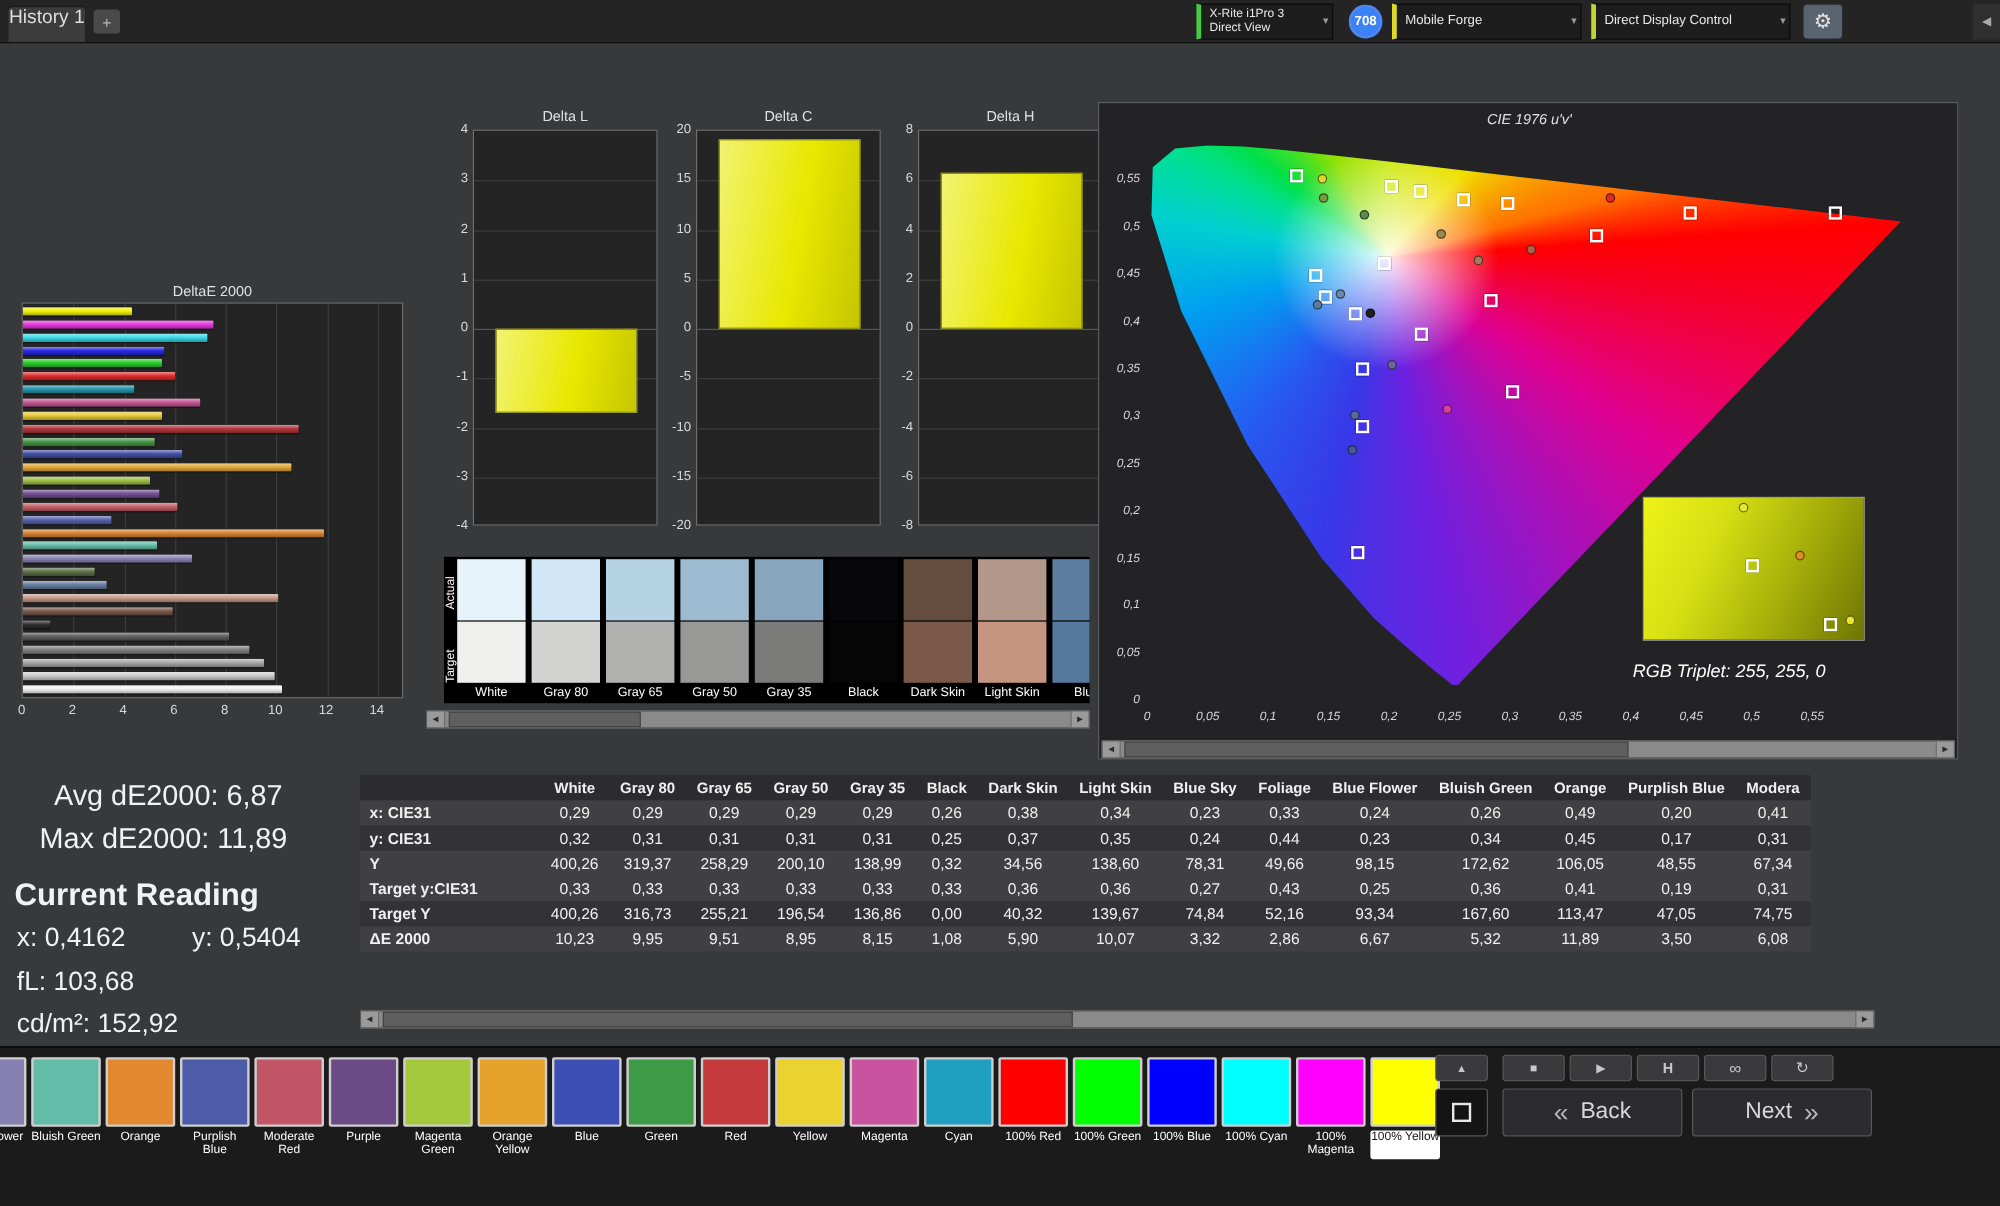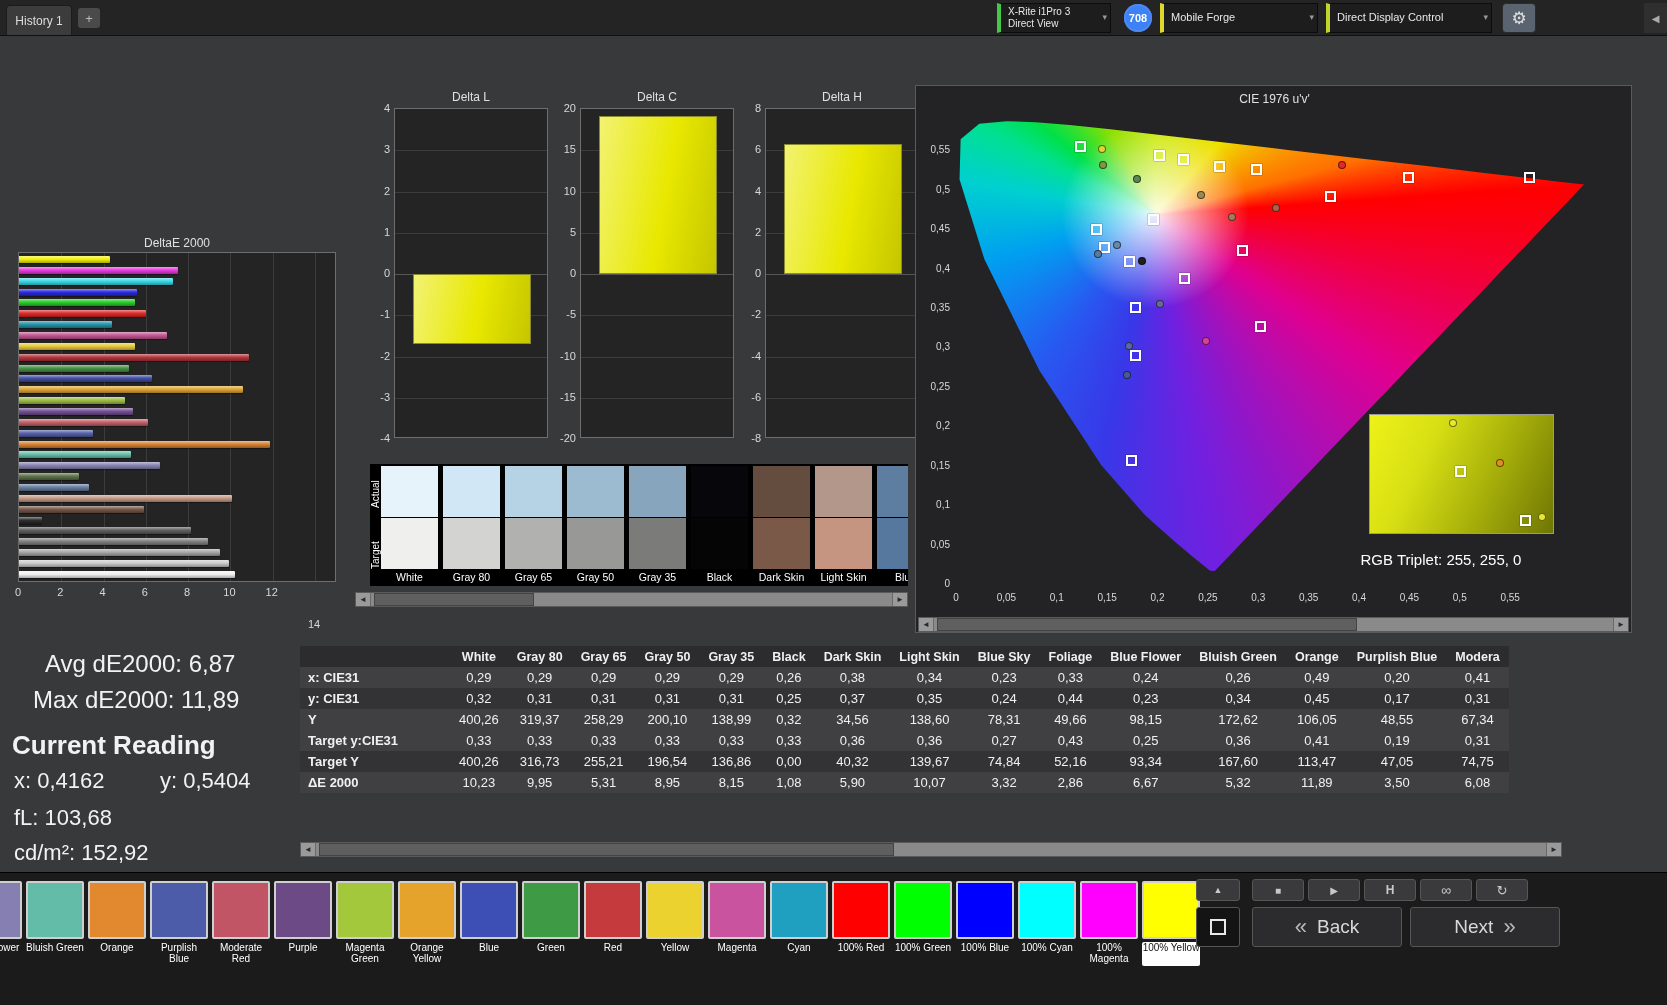--- a/index.html
+++ b/index.html
@@ -2,21 +2,21 @@
 <html><head>
 <meta charset="utf-8">
 <style>
   * { margin:0; padding:0; box-sizing:border-box; }
   html,body { background:#1a1a1a; }
   body { font-family:"Liberation Sans","DejaVu Sans",sans-serif; }
   #stage { position:relative; width:1667px; height:1005px; background:#37393b; color:#e8e8e8; overflow:hidden; }
 
   
   .topbar { position:absolute; left:0; top:0; width:1667px; height:36px; background:#242424; border-bottom:1px solid #101010; }
-  .tab { position:absolute; left:6px; top:5px; width:66px; height:30px; background:#3c3c3c; border:1px solid #1c1c1c; border-bottom:none; border-radius:4px 4px 0 0; display:flex; align-items:center; justify-content:center; font-size:12px; color:#ddd; }
+  .tab { position:absolute; left:6px; top:5px; width:66px; height:30px; background:#3c3c3c; border:1px solid #1c1c1c; border-bottom:none; border-radius:4px 4px 0 0; display:flex; justify-content:center; font-size:16px; color:#ddd; }
   .addtab { position:absolute; left:78px; top:8px; width:22px; height:20px; background:#4a4a4a; border-radius:3px; color:#bbb; font-size:13px; display:flex; align-items:center; justify-content:center; }
   .dd { position:absolute; top:3px; height:30px; background:#1d1d1d; border:1px solid #0c0c0c; border-left:4px solid #46c846; color:#e8e8e8; font-size:10px; display:flex; flex-direction:column; justify-content:center; padding:0 16px 0 7px; line-height:1.25; }
   .dd .caret { position:absolute; right:3px; top:50%; transform:translateY(-50%); font-size:9px; color:#999; }
   #meter-dd { left:997px; width:114px; }
   #source-dd { left:1160px; width:158px; font-size:11px; }
   #control-dd { left:1326px; width:166px; font-size:11px; }
   .badge { position:absolute; left:1124px; top:4px; width:28px; height:28px; border-radius:50%; background:#1553d8; box-shadow:inset 0 0 0 2px #4f86f0; color:#fff; font-size:11px; font-weight:bold; display:flex; align-items:center; justify-content:center; }
   .gearbtn { position:absolute; left:1502px; top:3px; width:34px; height:30px; background:#5a6470; border:1px solid #2c2c2c; border-radius:4px; color:#e0e0e0; font-size:17px; display:flex; align-items:center; justify-content:center; }
   .edgebtn { position:absolute; left:1644px; top:3px; width:23px; height:30px; background:#2f2f2f; color:#aaa; font-size:10px; display:flex; align-items:center; justify-content:center; }
 
@@ -66,21 +66,21 @@
   .sw .lbl { height:16px; font-size:10.5px; color:#fff; text-align:center; padding-top:2px; white-space:nowrap; }
 
   
   .hscroll { position:absolute; height:15px; background:#8a8a8a; border:1px solid #5a5a5a; }
   .hs-arrow { position:absolute; top:0; width:15px; height:13px; background:#9a9a9a; color:#2a2a2a; font-size:8px; display:flex; align-items:center; justify-content:center; }
   .hs-arrow.left { left:0; border-right:1px solid #6a6a6a; }
   .hs-arrow.right { right:0; border-left:1px solid #6a6a6a; }
   .hs-thumb { position:absolute; top:0; height:13px; background:#5f5f5f; border:1px solid #444; }
 
   
-  #cie-panel { position:absolute; left:915px; top:85px; width:717px; height:548px; background:#232325; border:1px solid #5a5a5a; }
+  #cie-panel { position:absolute; left:915px; top:85px; width:717px; height:548px; background:#232325; border:1px solid #5a5a5a;font-style:italic; }
   #cie-title { left:0; top:6px; width:717px; }
   #cie-plot { position:absolute; left:40px; top:28px; width:670px; height:470px; }
   #horseshoe { position:absolute; inset:0;
     background:
       radial-gradient(circle 130px at 29.74% 21.43%, rgba(255,255,255,.92), rgba(255,255,255,0) 72%),
       conic-gradient(from 0deg at 29.74% 21.43%,
         #c8e800 0deg, #f0e000 42deg, #ff7000 75deg, #ff0000 86deg,
         #e00090 124deg, #7020e0 170deg, #3838e8 192deg, #2858f0 217deg,
         #00a0f0 255deg, #00d0d0 280deg, #00e090 297deg, #00e048 308deg,
         #90e000 332deg, #c8e800 360deg);
@@ -204,21 +204,21 @@
         </div>
       </div>
     <div id="de-ticks">
         <span class="de-tick" style="left: -9px;">0</span>
         <span class="de-tick" style="left: 33.2857px;">2</span>
         <span class="de-tick" style="left: 75.5714px;">4</span>
         <span class="de-tick" style="left: 117.857px;">6</span>
         <span class="de-tick" style="left: 160.143px;">8</span>
         <span class="de-tick" style="left: 202.429px;">10</span>
         <span class="de-tick" style="left: 244.714px;">12</span>
-        <span class="de-tick" style="left: 287px; margin-top: 32px;">14</span>
+        <span class="de-tick" style="left: 287px;">14</span>
       </div>
   </div>
 
   <div class="ds-wrap" id="dsc-1" style="left:368px">
     <div class="chart-title">Delta L</div>
     <div class="ds-labels">
         <span style="top: -6px;">4</span>
         <span style="top: 35.25px;">3</span>
         <span style="top: 76.5px;">2</span>
         <span style="top: 117.75px;">1</span>
@@ -546,21 +546,21 @@
           <td>93,34</td>
           <td>167,60</td>
           <td>113,47</td>
           <td>47,05</td>
           <td>74,75</td>
         </tr>
         <tr class="odd">
           <th>ΔE 2000</th>
           <td>10,23</td>
           <td>9,95</td>
-          <td>5,31</td>
+          <td>9,51</td>
           <td>8,95</td>
           <td>8,15</td>
           <td>1,08</td>
           <td>5,90</td>
           <td>10,07</td>
           <td>3,32</td>
           <td>2,86</td>
           <td>6,67</td>
           <td>5,32</td>
           <td>11,89</td>

